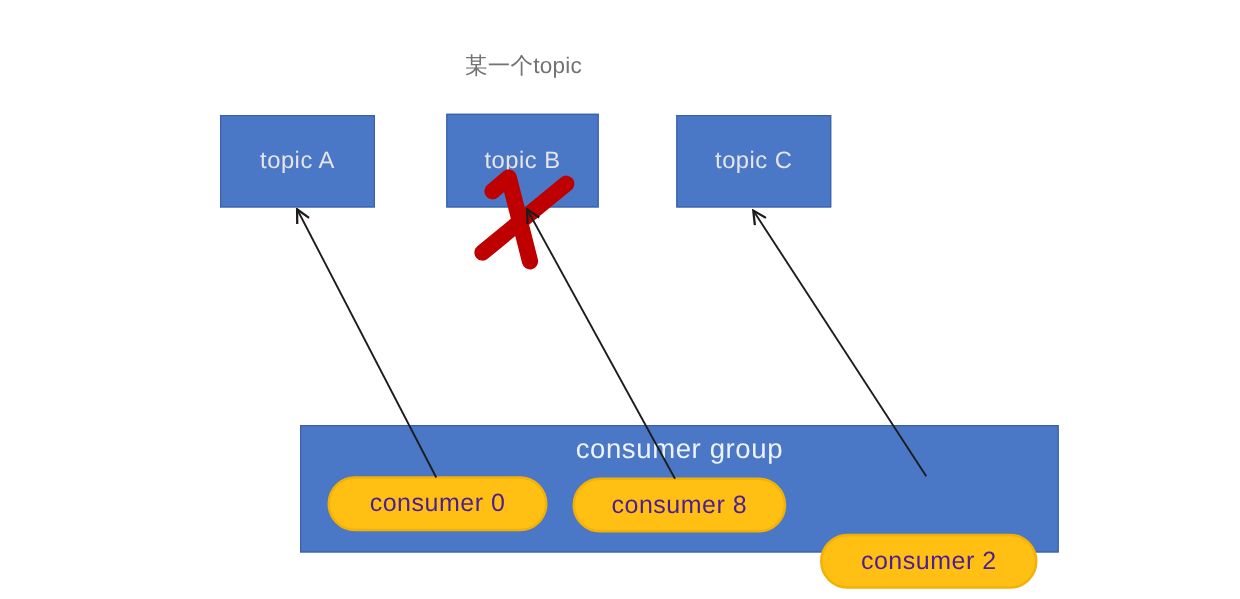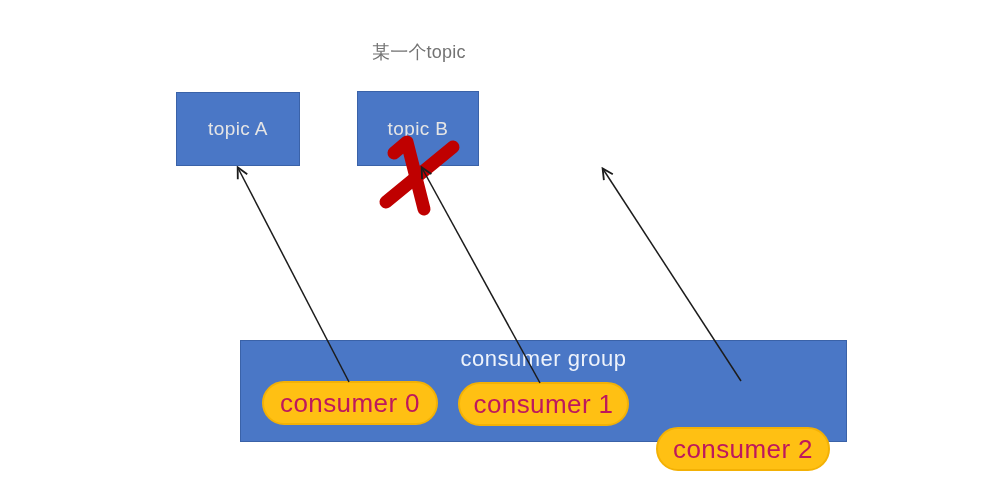--- a/index.html
+++ b/index.html
@@ -64,22 +64,22 @@
   .pill {
     position: absolute;
     height: 44px;
     background: #ffc013;
     border: 2px solid #f3b105;
     border-radius: 23px;
     box-sizing: border-box;
     display: flex;
     align-items: center;
     justify-content: center;
-    color: #be185d;
-    font-size: 26px;
+    color: #4c1d95;
+    font-size: 20px;
     letter-spacing: 0.4px;
   }
   .pill-0 { left: 21px;  top: 40px; width: 176px; }
   .pill-1 { left: 217px; top: 41px; width: 171px; }
   .pill-2 { left: 415px; top: 38px; width: 174px; margin-top: 48px; }
 
   .overlay {
     position: absolute;
     left: 0;
     top: 0;
@@ -96,28 +96,31 @@
   <div class="annotation">
     <div>某一个topic</div>
   </div>
 
   <div class="topic-box topic-a">
     <span>topic A</span>
   </div>
   <div class="topic-box topic-b">
     <span>topic B</span>
   </div>
+  <div class="topic-box topic-c">
+    <span>topic C</span>
+  </div>
 
   <div class="group-box">
     <div class="group-title">consumer group</div>
     <div class="pill pill-0">
       <span>consumer 0</span>
     </div>
     <div class="pill pill-1">
-      <span>consumer 1</span>
+      <span>consumer 8</span>
     </div>
     <div class="pill pill-2">
       <span>consumer 2</span>
     </div>
   </div>
 
   <svg class="overlay" width="992" height="479" viewBox="0 0 992 479" xmlns="http://www.w3.org/2000/svg">
     <defs>
       <marker id="arrowhead" viewBox="0 0 10 10" refX="8.5" refY="5" markerWidth="14" markerHeight="14" markerUnits="userSpaceOnUse" orient="auto">
         <path d="M1.5,1.2 L9,5 L1.5,8.8" fill="none" stroke-width="1.3" stroke="#1c1c1c"></path>

